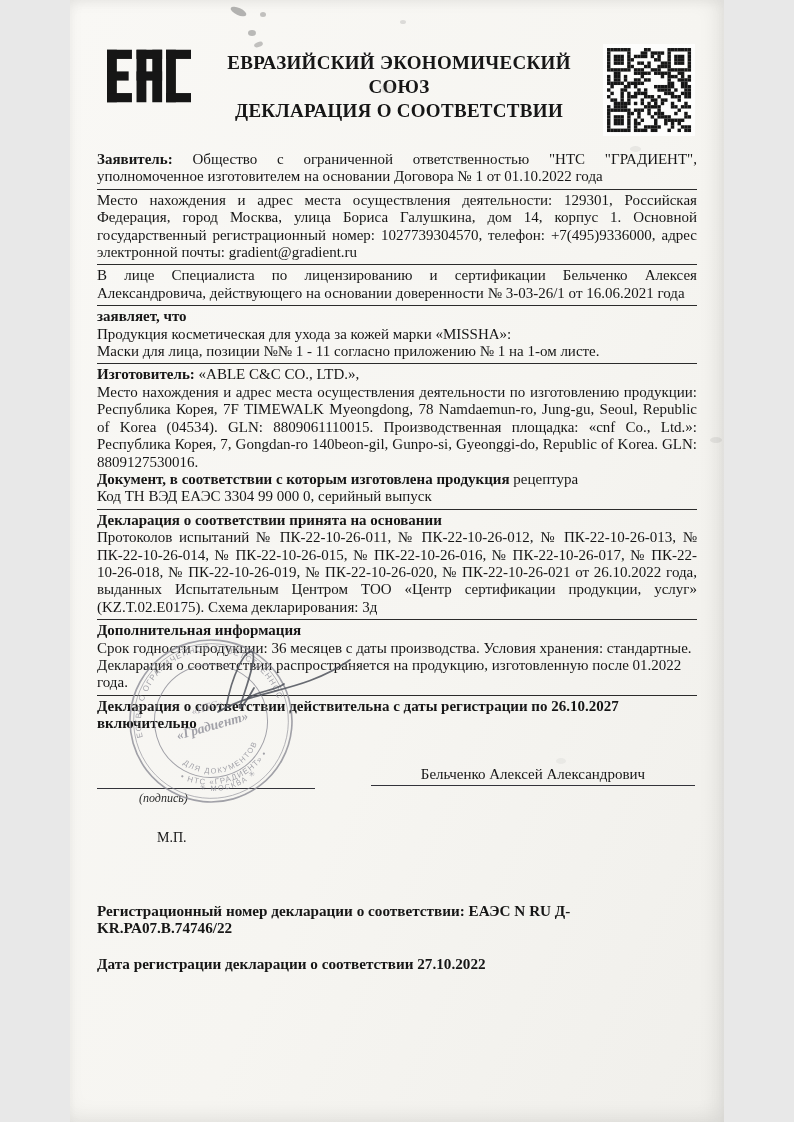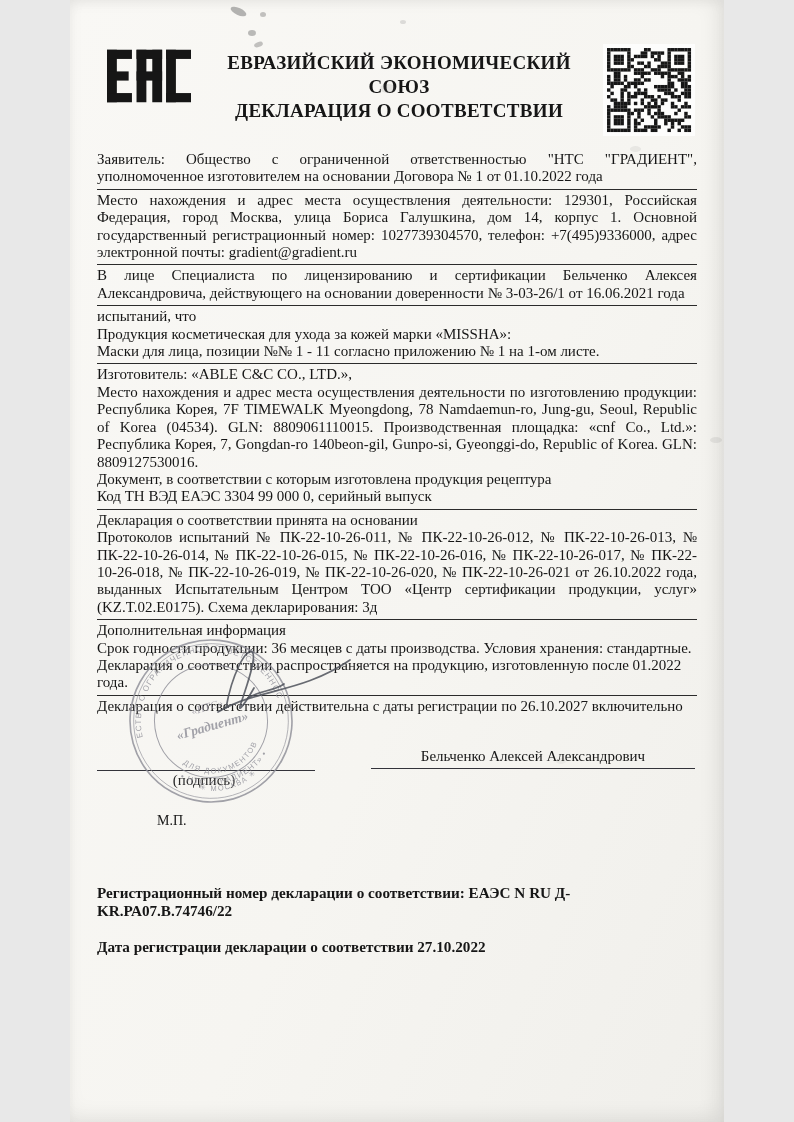--- a/index.html
+++ b/index.html
@@ -17,28 +17,28 @@
   .titles{flex:1;text-align:center;padding-top:7px;}
   .title-line{font-weight:bold;font-size:19px;line-height:24px;letter-spacing:.3px;}
   .qr-box{width:100px;flex:0 0 100px;display:flex;justify-content:flex-end;padding-right:2px;}
   .qr-box svg{width:92px;height:92px;background:#fdfdfc;display:block;}
   .qr-box svg rect{fill:#161616;}
   
   .docbody{margin-top:13px;font-size:15px;line-height:17.4px;}
   .sec{padding:2px 0 3px;}
   .rule{border-bottom:1.5px solid #2b2b2b;}
   .just{text-align:justify;}
-  .b{font-weight:normal;}
+  .b{font-weight:bold;}
   
   .sigzone{position:relative;height:152px;margin-top:4px;}
   .sig-left{position:absolute;left:0;top:48px;width:218px;}
   .sig-right{position:absolute;left:274px;right:2px;top:26px;}
   .sig-line{border-bottom:1.4px solid #33333a;height:0;}
   .sig-name{text-align:center;font-size:15px;padding-bottom:2px;}
-  .caption{text-align:center;font-size:15px;color:#2a2a2a;padding-top:1px;}
+  .caption{font-size:12px;color:#2a2a2a;padding-top:1px;font-style:italic;}
   .caption-left{width:130px;margin-left:42px;}
   .mp{font-size:14px;margin-left:60px;margin-top:22px;}
   
   .stamp{position:absolute;left:50px;top:630px;width:182px;height:182px;transform:rotate(-16deg);opacity:.82;}
   .stamp circle{fill:none;stroke:#8f8f98;}
   .st-ring{font-size:8.8px;letter-spacing:1.2px;fill:#8f8f98;font-family:"Liberation Sans",sans-serif;}
   .st-sm{font-size:8.2px;letter-spacing:1.6px;fill:#8f8f98;font-family:"Liberation Sans",sans-serif;}
   .st-nts{font-size:12px;font-style:italic;fill:#9a97a2;text-anchor:middle;font-family:"Liberation Serif",serif;}
   .st-grad{font-size:15px;font-weight:bold;font-style:italic;fill:#8f8f98;text-anchor:middle;font-family:"Liberation Serif",serif;}
   .scribble{position:absolute;left:118px;top:636px;width:170px;height:95px;}
@@ -432,21 +432,21 @@
 
       <div class="sec rule just">
         <span>Место нахождения и адрес места осуществления деятельности: 129301, Российская Федерация, город Москва, улица Бориса Галушкина, дом 14, корпус 1. Основной государственный регистрационный номер: 1027739304570, телефон: +7(495)9336000, адрес электронной почты: gradient@gradient.ru</span>
       </div>
 
       <div class="sec rule just">
         <span>В лице Специалиста по лицензированию и сертификации Бельченко Алексея Александровича, действующего на основании доверенности № 3-03-26/1 от 16.06.2021 года</span>
       </div>
 
       <div class="sec rule">
-        <div class="b">испытаний, что</div>
+        <div class="b">заявляет, что</div>
         <div>Продукция косметическая для ухода за кожей марки «MISSHA»:</div>
         <div>Маски для лица, позиции №№ 1 - 11 согласно приложению № 1 на 1-ом листе.</div>
       </div>
 
       <div class="sec rule">
         <div><span class="b">Изготовитель:</span><span> «ABLE C&amp;C CO., LTD.»,</span></div>
         <div class="just">Место нахождения и адрес места осуществления деятельности по изготовлению продукции: Республика Корея, 7F TIMEWALK Myeongdong, 78 Namdaemun-ro, Jung-gu, Seoul, Republic of Korea (04534). GLN: 8809061110015. Производственная площадка: «cnf Co., Ltd.»: Республика Корея, 7, Gongdan-ro 140beon-gil, Gunpo-si, Gyeonggi-do, Republic of Korea. GLN: 8809127530016.</div>
         <div><span class="b">Документ, в соответствии с которым изготовлена продукция</span><span> рецептура</span></div>
         <div>Код ТН ВЭД ЕАЭС 3304 99 000 0, серийный выпуск</div>
       </div>

